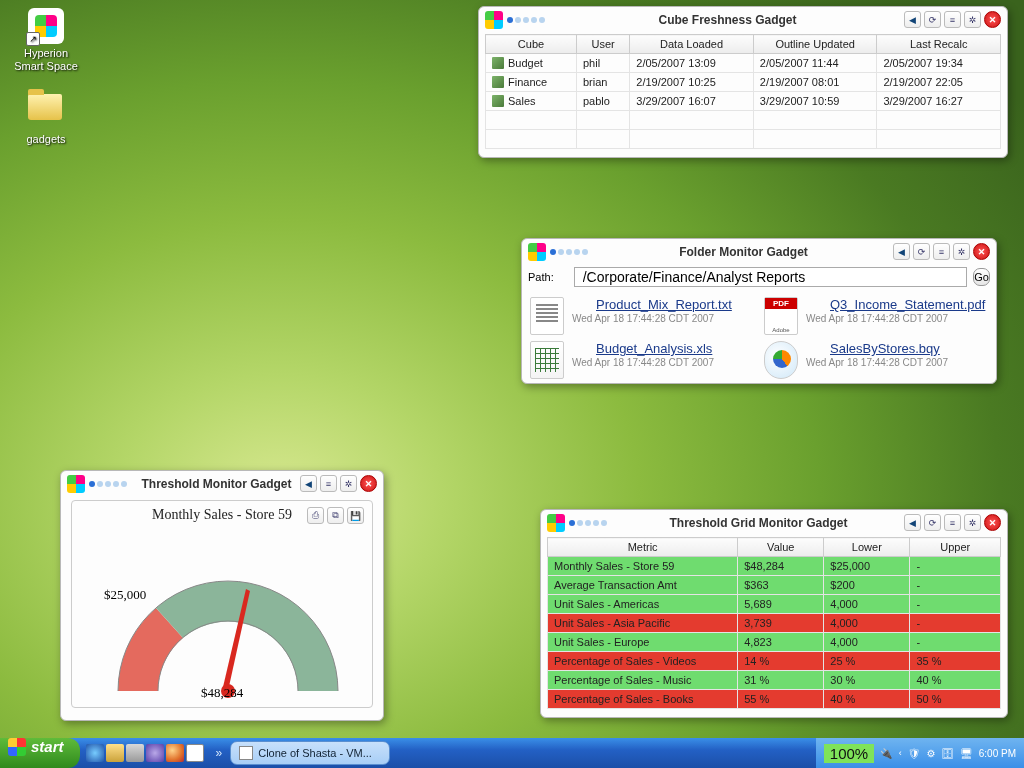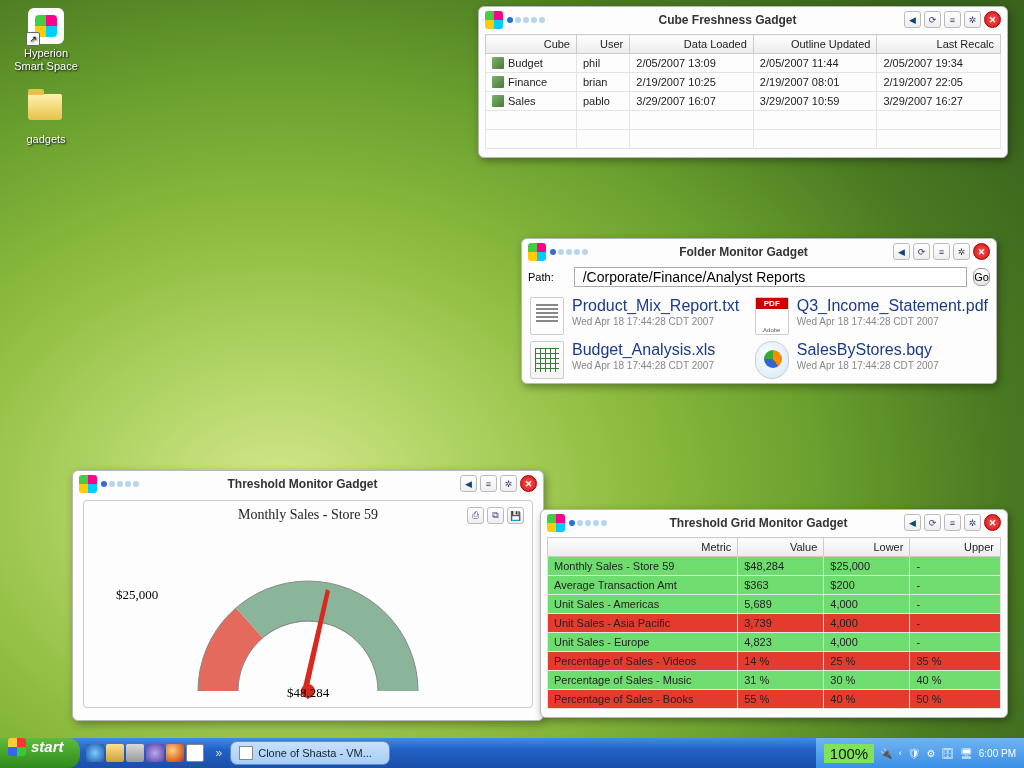--- a/index.html
+++ b/index.html
@@ -36,40 +36,40 @@
   .gadget-hdr .dots span.on{background:#2a6fd6;}
   .gadget-hdr .title{flex:1;text-align:center;font-weight:bold;font-size:12px;color:#333;}
   .gadget-hdr .tools{display:flex;gap:3px;align-items:center;}
   .tbtn{width:17px;height:17px;border:1px solid #bbb;border-radius:3px;background:linear-gradient(#fff,#eee);display:flex;align-items:center;justify-content:center;cursor:pointer;font-size:9px;color:#336;}
   .tbtn.blue{color:#147;}
   .tbtn.close{background:radial-gradient(circle,#f55,#c11);border-color:#a00;color:#fff;font-weight:bold;border-radius:9px;}
   .gadget-body{padding:3px 6px 8px 6px;}
 
   
   table.grid{width:100%;border-collapse:collapse;font-size:11px;}
-  table.grid th{background:linear-gradient(#fdfdfd,#ececec);border:1px solid #ccc;padding:3px 6px;text-align:right;font-weight:normal;color:#222;}
+  table.grid th{background:linear-gradient(#fdfdfd,#ececec);border:1px solid #ccc;padding:3px 6px;text-align:center;font-weight:normal;color:#222;}
   table.grid td{border:1px solid #e4e4e4;padding:3px 6px;color:#222;}
   .cube-ic{display:inline-block;width:12px;height:12px;background:linear-gradient(135deg,#7db36a,#4a7a3a);margin-right:4px;vertical-align:-2px;border-radius:1px;}
 
   
   .path-row{display:flex;align-items:center;gap:6px;padding:4px 6px;}
   .path-row input{flex:1;border:1px solid #aaa;padding:2px 8px;font-size:14px;height:20px;margin-left:14px;}
   .go-btn{border:1px solid #999;background:linear-gradient(#fefefe,#e6e6e6);padding:2px 0;border-radius:7px;cursor:pointer;font-size:11px;}
   .file-grid{display:grid;grid-template-columns:1fr 1fr;gap:6px 10px;padding:6px 8px 4px 8px;}
   .file-item{display:flex;gap:8px;align-items:flex-start;}
   .file-ic{width:34px;height:38px;flex-shrink:0;border:1px solid #ccc;background:#fff;position:relative;border-radius:2px;}
   .file-ic.txt:after{content:"";position:absolute;top:6px;left:5px;right:5px;height:2px;background:#888;box-shadow:0 4px 0 #888,0 8px 0 #888,0 12px 0 #888,0 16px 0 #888;}
   .file-ic.pdf{background:#fff;}
   .file-ic.pdf:before{content:"PDF";position:absolute;top:0;left:0;right:0;background:#c00;color:#fff;font-size:8px;font-weight:bold;text-align:center;padding:1px 0;}
   .file-ic.pdf:after{content:"Adobe";position:absolute;bottom:1px;left:0;right:0;font-size:6px;text-align:center;color:#555;}
   .file-ic.xls{background:linear-gradient(#fff,#f4f4f4);}
   .file-ic.xls:before{content:"";position:absolute;top:6px;left:4px;width:24px;height:24px;background:repeating-linear-gradient(#3a7a3a 0 1px,transparent 1px 5px),repeating-linear-gradient(90deg,#3a7a3a 0 1px,transparent 1px 5px);}
   .file-ic.bqy{border-radius:17px;background:radial-gradient(circle at 40% 40%,#fff,#d0e8f8);}
   .file-ic.bqy:after{content:"";position:absolute;top:8px;left:8px;width:18px;height:18px;border-radius:50%;background:conic-gradient(#f80 0 40%,#36c 0 75%,#3a3 0);}
-  .file-meta .fn{color:#1a3a8a;font-size:16px;}
+  .file-meta .fn{color:#1a3a8a;text-decoration:underline;font-size:13px;margin-left:24px;}
   .file-meta .ts{color:#888;font-size:10px;margin-top:1px;}
 
   
   .gauge-box{border:1px solid #ccc;border-radius:4px;margin:2px 4px 4px 4px;padding:6px;position:relative;}
   .gauge-title{font-family:"Times New Roman",serif;font-size:14px;text-align:center;margin-bottom:38px;color:#222;}
   .gauge-toolbar{position:absolute;top:6px;right:8px;display:flex;gap:3px;}
   .gauge-svg{display:block;margin:0 auto;}
   .gauge-lbl{font-family:"Times New Roman",serif;font-size:13px;position:absolute;}
 
   
@@ -224,21 +224,21 @@
       <div class="file-item">
         <div class="file-ic bqy"></div>
   <div class="file-meta">
           <div class="fn">SalesByStores.bqy</div>
   <div class="ts">Wed Apr 18 17:44:28 CDT 2007</div>
         </div>
       </div>
     </div>
 </div>
 
-<div class="gadget" style="top:470px;left:72px;width:472px">
+<div class="gadget" style="top:470px;left:60px;width:324px">
   <div class="gadget-hdr">
     <div class="logo"></div>
     <div class="dots">
         <span class="on"></span>
         <span></span>
         <span></span>
         <span></span>
         <span></span>
       </div>
     <div class="title">Threshold Monitor Gadget</div>

